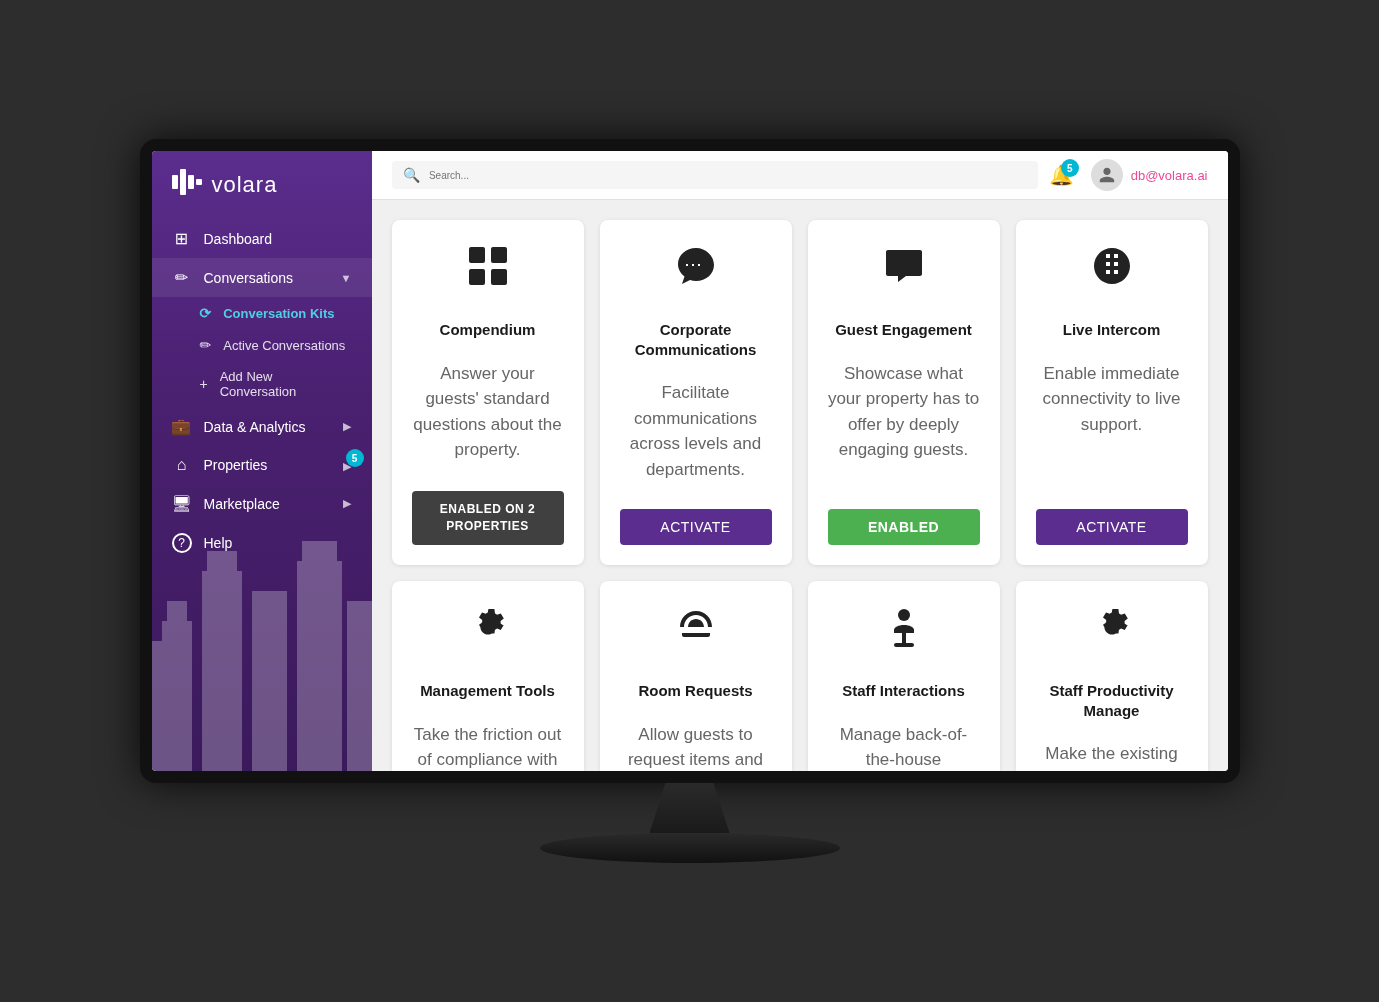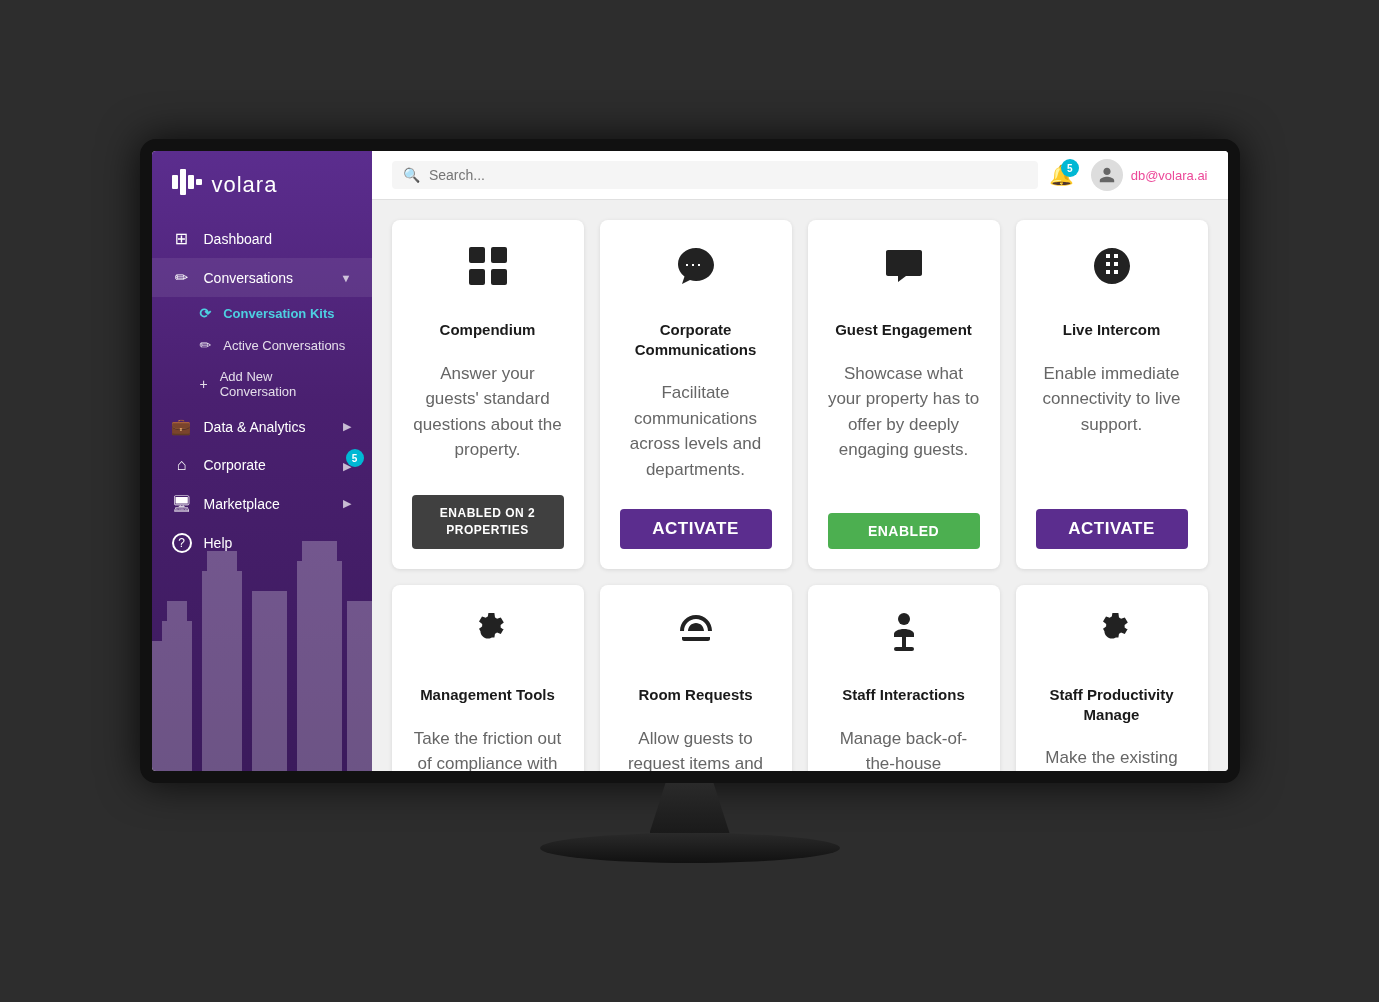--- a/index.html
+++ b/index.html
@@ -160,21 +160,21 @@
       gap: 8px;
       background: #f5f5f5;
       border-radius: 4px;
       padding: 6px 12px;
     }
 
     .search-input {
       border: none;
       background: transparent;
       outline: none;
-      font-size: 14px;
+      font-size: 10px;
       color: #be185d;
       width: 100%;
     }
 
     .header-right {
       display: flex;
       align-items: center;
       gap: 16px;
     }
 
@@ -254,22 +254,22 @@
       flex: 1;
       margin-bottom: 16px;
     }
 
     .btn-activate {
       background: #5b2d8e;
       color: white;
       border: none;
       padding: 10px 20px;
       border-radius: 4px;
-      font-size: 17px;
-      font-weight: 700;
+      font-size: 14px;
+      font-weight: 400;
       letter-spacing: 0.5px;
       cursor: pointer;
       width: 100%;
       text-transform: uppercase;
     }
 
     .btn-enabled {
       background: #4caf50;
       color: white;
       border: none;
@@ -387,21 +387,21 @@
           </div>
 
           <div class="nav-item">
             <span class="nav-icon">💼</span>
             <span class="nav-label">Data &amp; Analytics</span>
             <span class="nav-chevron">▶</span>
           </div>
 
           <div class="nav-item" style="position:relative;">
             <span class="nav-icon">⌂</span>
-            <span class="nav-label">Corporate</span>
+            <span class="nav-label">Properties</span>
             <div style="position:relative; display:inline-block;">
               <span class="nav-chevron">▶</span>
               <span class="badge" style="top:-8px; right:-12px;">5</span>
             </div>
           </div>
 
           <div class="nav-item">
             <span class="nav-icon">🖥</span>
             <span class="nav-label">Marketplace</span>
             <span class="nav-chevron">▶</span>

